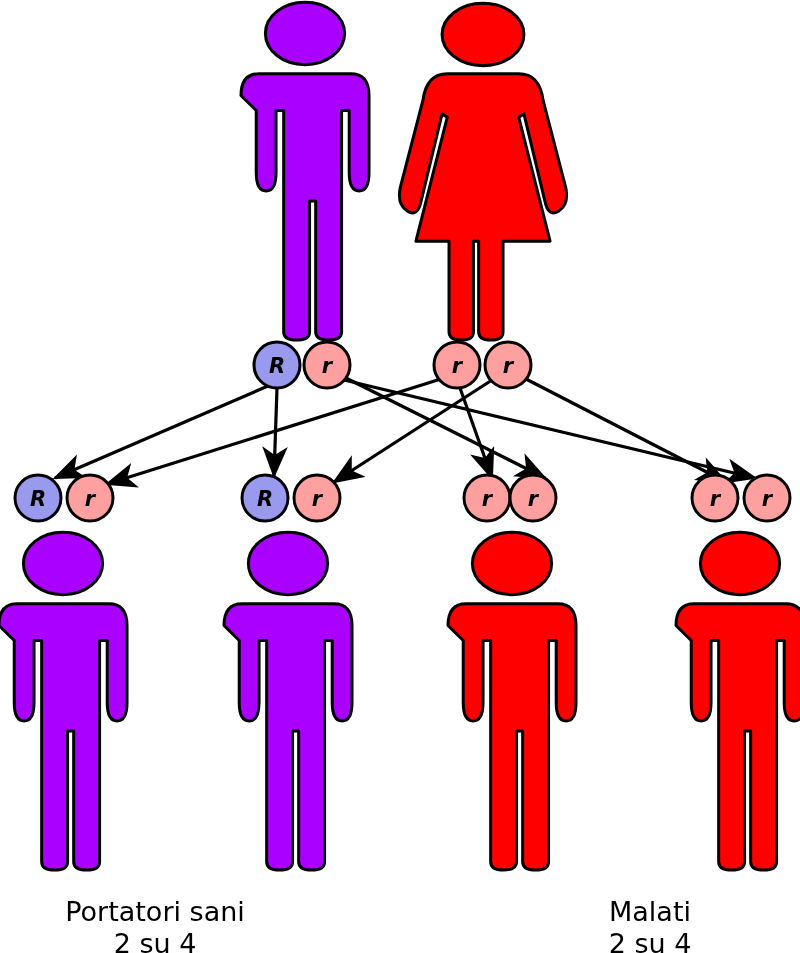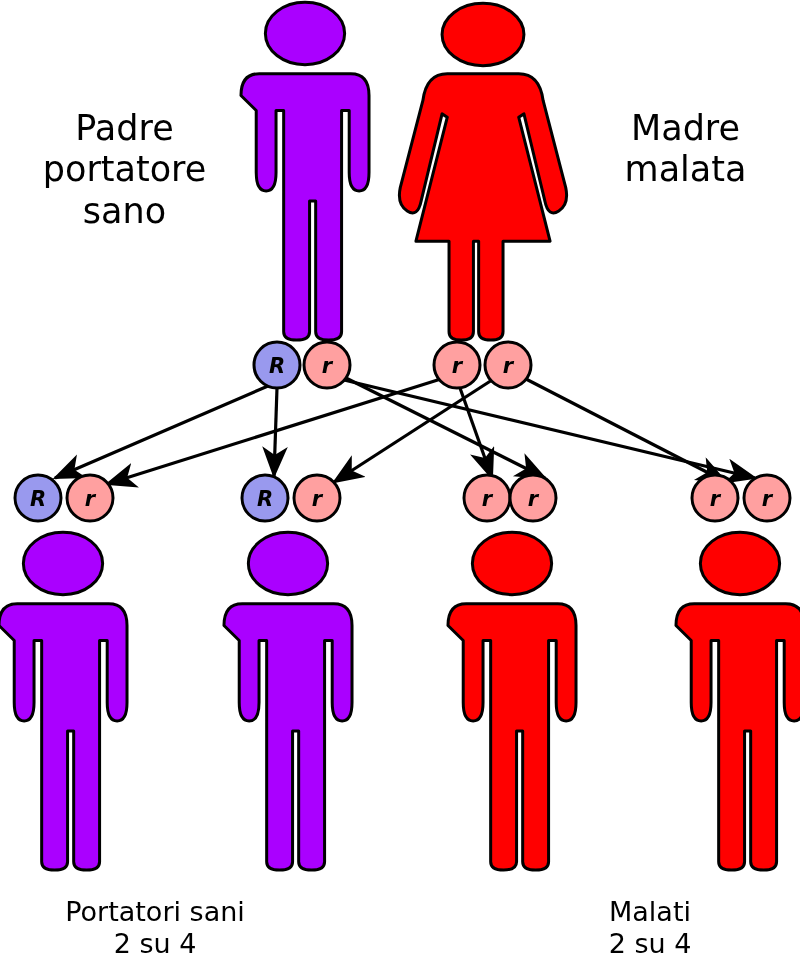--- a/index.html
+++ b/index.html
@@ -130,23 +130,18 @@
           <circle cx="715" cy="498" r="23" fill="#ffa0a0" stroke="#000000" stroke-width="3"></circle>
           <text x="715" y="499" class="allele-text">r</text>
         </g>
         <g>
           <circle cx="767" cy="498" r="23" fill="#ffa0a0" stroke="#000000" stroke-width="3"></circle>
           <text x="767" y="499" class="allele-text">r</text>
         </g>
       </g>
   </svg>
 
-  <div class="label label-parent" id="label-father">Padre
-portatore
-sano</div>
-  <div class="label label-parent" id="label-mother">Madre
-malata</div>
   <div class="label label-bottom" id="label-carriers">Portatori sani
 2 su 4</div>
   <div class="label label-bottom" id="label-affected">Malati
 2 su 4</div>
 
 </div>
 
 </body></html>

